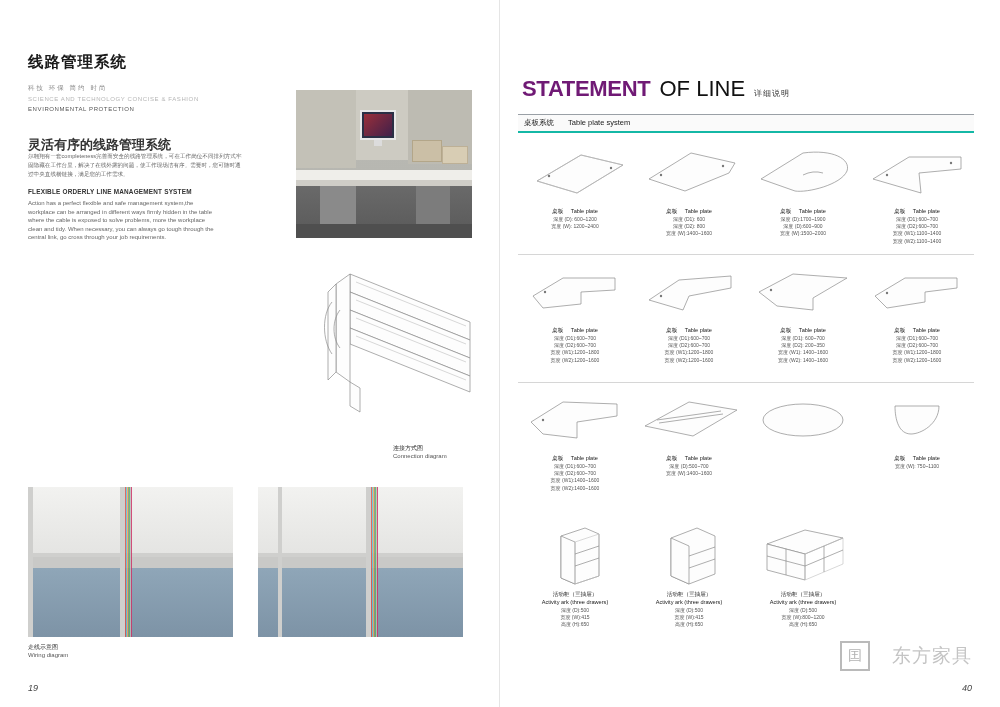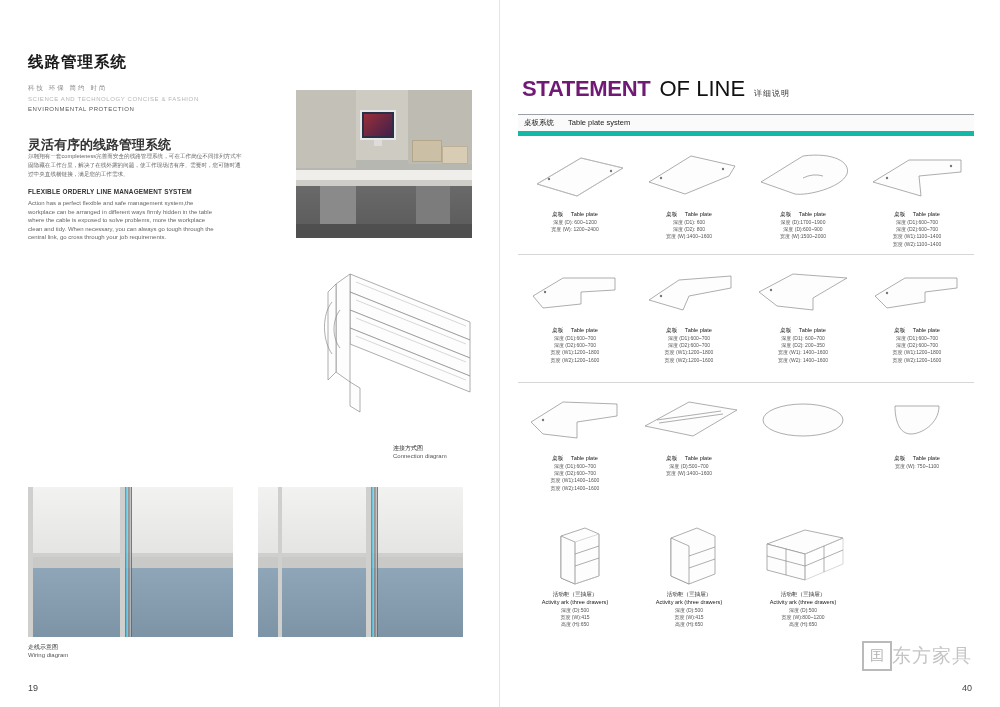--- a/index.html
+++ b/index.html
@@ -65,54 +65,54 @@
   .photo-wire.b { left: 258px; }
   .pw-top { position: absolute; left: 0; top: 0; width: 100%; height: 46%; background: linear-gradient(180deg,#f2f2f0,#e4e4e2); }
   .pw-mid { position: absolute; left: 0; top: 46%; width: 100%; height: 8%; background: #c9c9c7; }
   .pw-bot { position: absolute; left: 0; top: 54%; width: 100%; height: 46%; background: linear-gradient(180deg,#8fa6b8,#7d93a6); }
   .pw-frame { position: absolute; background: #cfcfcd; }
   .pw-cables { position: absolute; top: 0; width: 7px; height: 100%;
     background: repeating-linear-gradient(90deg,#d9534f 0 1px,#5bc0de 1px 2px,#f0ad4e 2px 3px,#888 3px 4px,#5cb85c 4px 5px,#bbb 5px 6px,#c36 6px 7px); opacity: .85; }
   .caption-cn { position: absolute; font-size: 6px; color: #333; }
   .caption-en { position: absolute; font-size: 6px; color: #555; }
 
-  .folio { position: absolute; bottom: 14px; font-size: 9px; color: #444; }
+  .folio { position: absolute; bottom: 14px; font-size: 9px; color: #444; font-style: italic; }
   .folio-left { left: 28px; }
   .folio-right { right: 28px; }
 
   
   .rp-title { position: absolute; left: 522px; top: 52px; display: flex; align-items: baseline; }
   .rp-title-bold { font-size: 22px; font-weight: bold; letter-spacing: -0.3px; color: #701a75; margin-top: 24px; }
   .rp-title-light { font-size: 22px; font-weight: normal; margin-left: 9px; color: #111; }
   .rp-title-cn { font-size: 8px; margin-left: 9px; color: #333; letter-spacing: 1px; }
 
   .section { position: absolute; left: 518px; width: 456px; }
   .section-head {
-    border-top: 1px solid #9aa0a6; border-bottom: 5px solid #14b8a6;
+    border-top: 1px solid #9aa0a6; border-bottom: 2px solid #14b8a6;
     background: #fafafa; padding: 3px 6px; font-size: 7.5px; color: #222;
   }
   .section-head .en { margin-left: 12px; }
   .rowsep { position: absolute; left: 518px; width: 456px; height: 1px; background: #d6d6d6; }
 
   .grid-row { display: flex; }
   .cell { flex: 1; position: relative; display: flex; flex-direction: column; align-items: center; }
   .cell-art { height: 62px; width: 100%; position: relative; }
   .cell-label { font-size: 5.6px; color: #222; margin-top: 2px; text-align: center; line-height: 8px; }
   .cell-label .en { margin-left: 6px; }
   .cell-spec { font-size: 5px; color: #555; line-height: 7.2px; text-align: center; margin-top: 1px; }
 
   svg { display: block; }
   .ln { fill: none; stroke: #8b8b8b; stroke-width: .7; }
   .ln2 { fill: #fdfdfd; stroke: #8b8b8b; stroke-width: .7; }
   .lnlight { fill: none; stroke: #bdbdbd; stroke-width: .6; }
 
   
   .logo { position: absolute; right: 28px; bottom: 36px; display: flex; align-items: center; opacity: .5; }
   .logo-mark { width: 30px; height: 30px; border: 2px solid #777; display: flex; align-items: center; justify-content: center; font-size: 14px; color: #666; }
-  .logo-text { margin-left: 0; font-size: 19px; color: #8a8a8a; font-family: "DejaVu Sans", sans-serif; letter-spacing: 1px; }
+  .logo-text { margin-left: 22px; font-size: 19px; color: #8a8a8a; font-family: "DejaVu Sans", sans-serif; letter-spacing: 1px; }
 </style>
 </head>
 <body>
 
 <div class="page left-page">
 
   <div class="lp-title-row">
     <span class="lp-title-cn">线路管理系统</span>
   </div>
 

